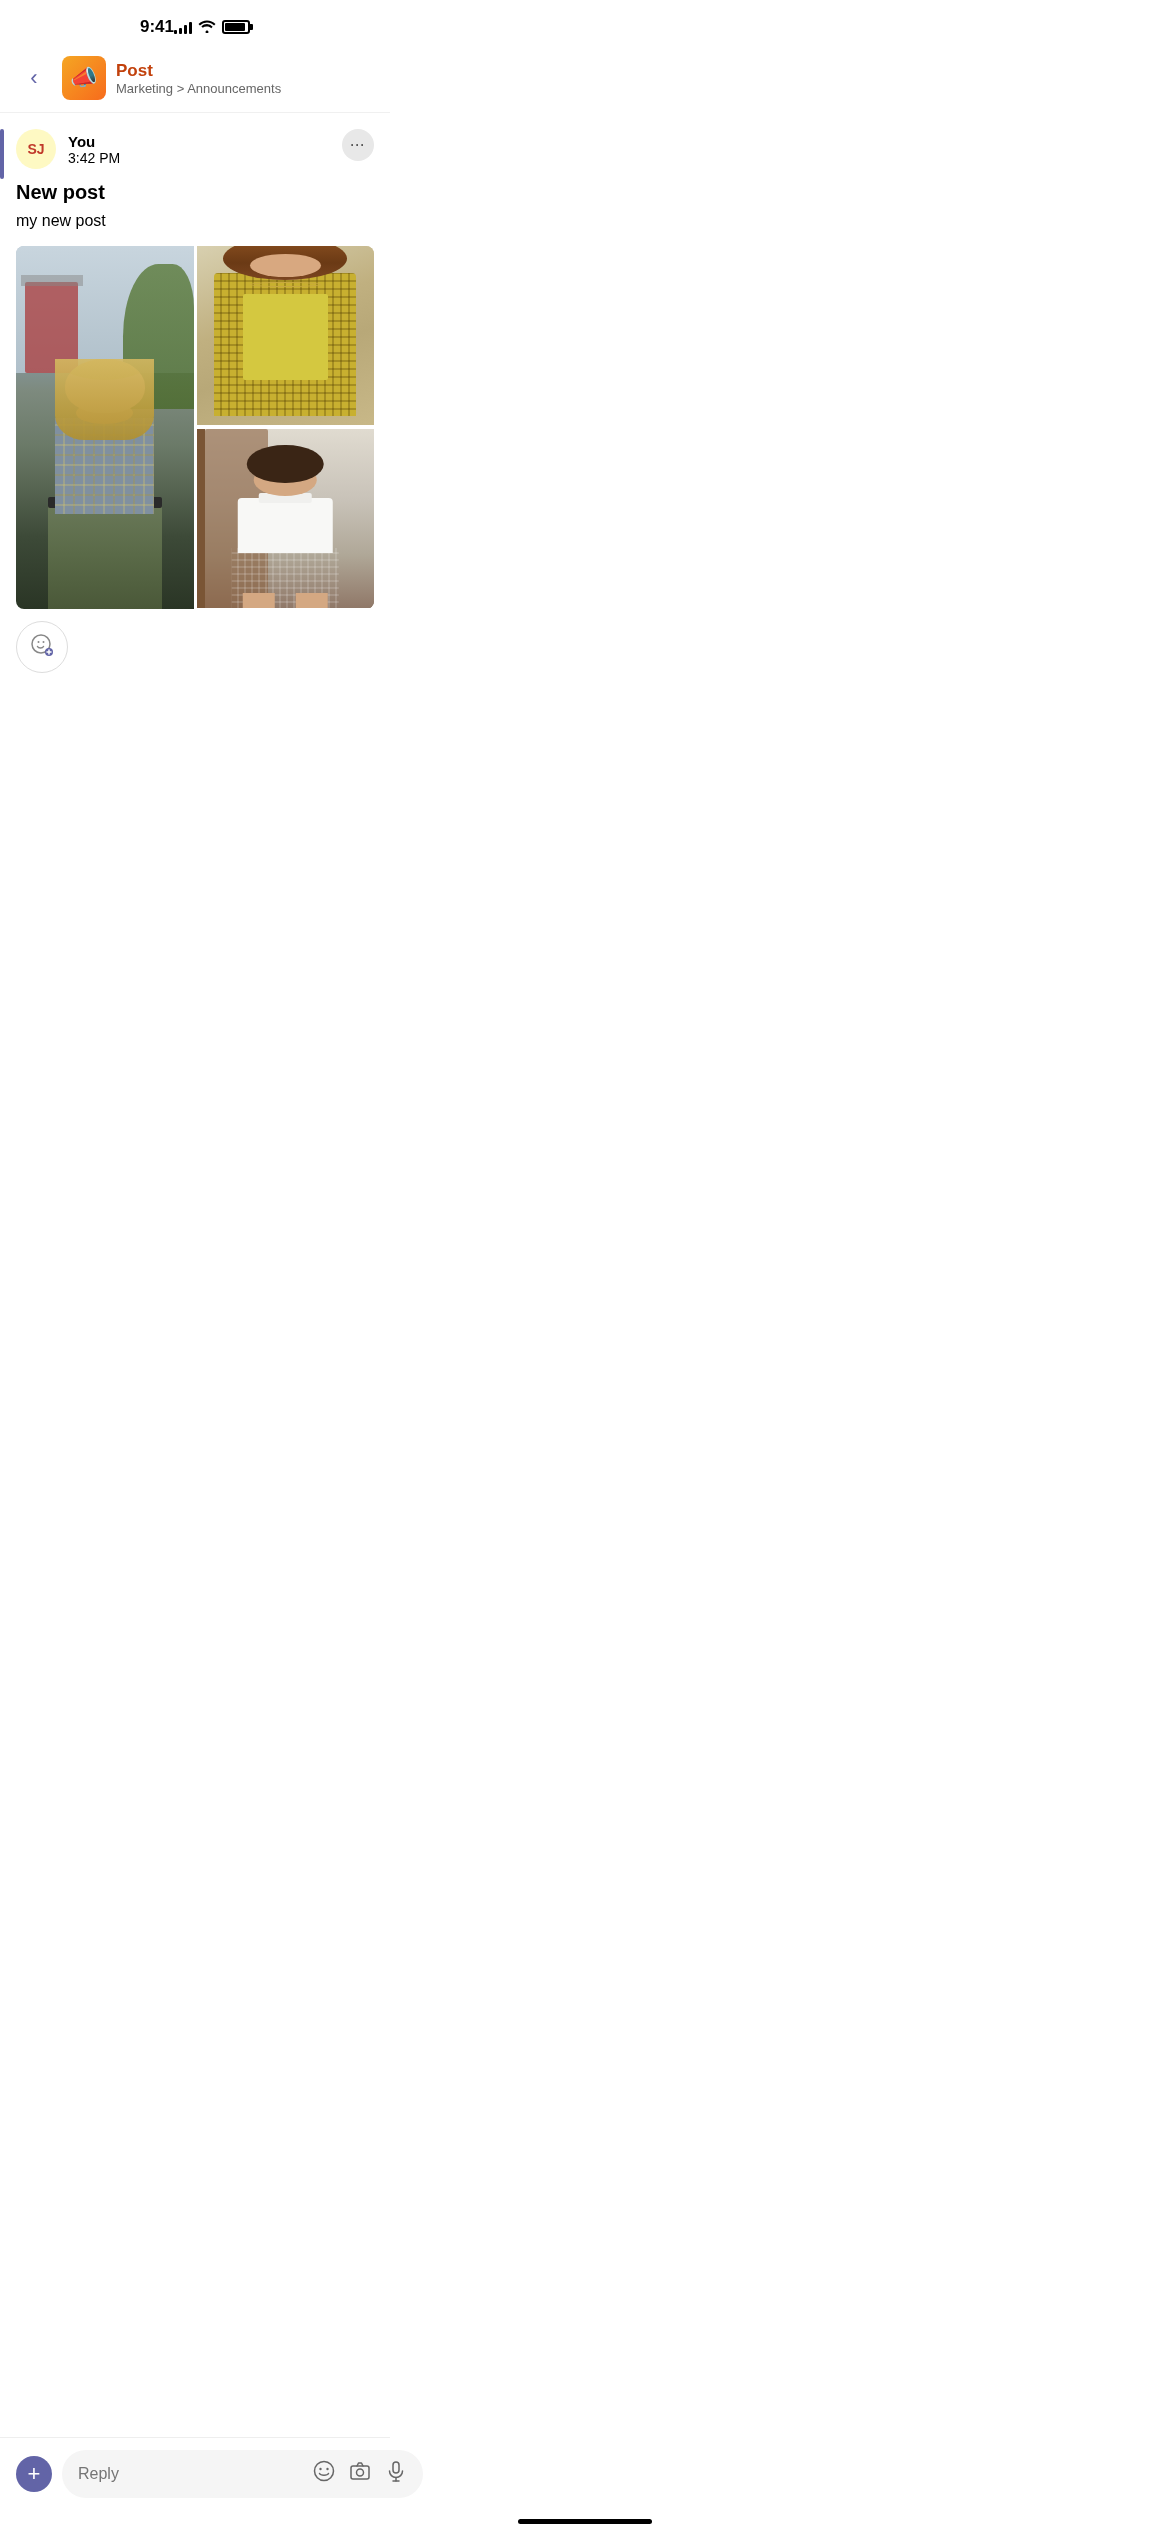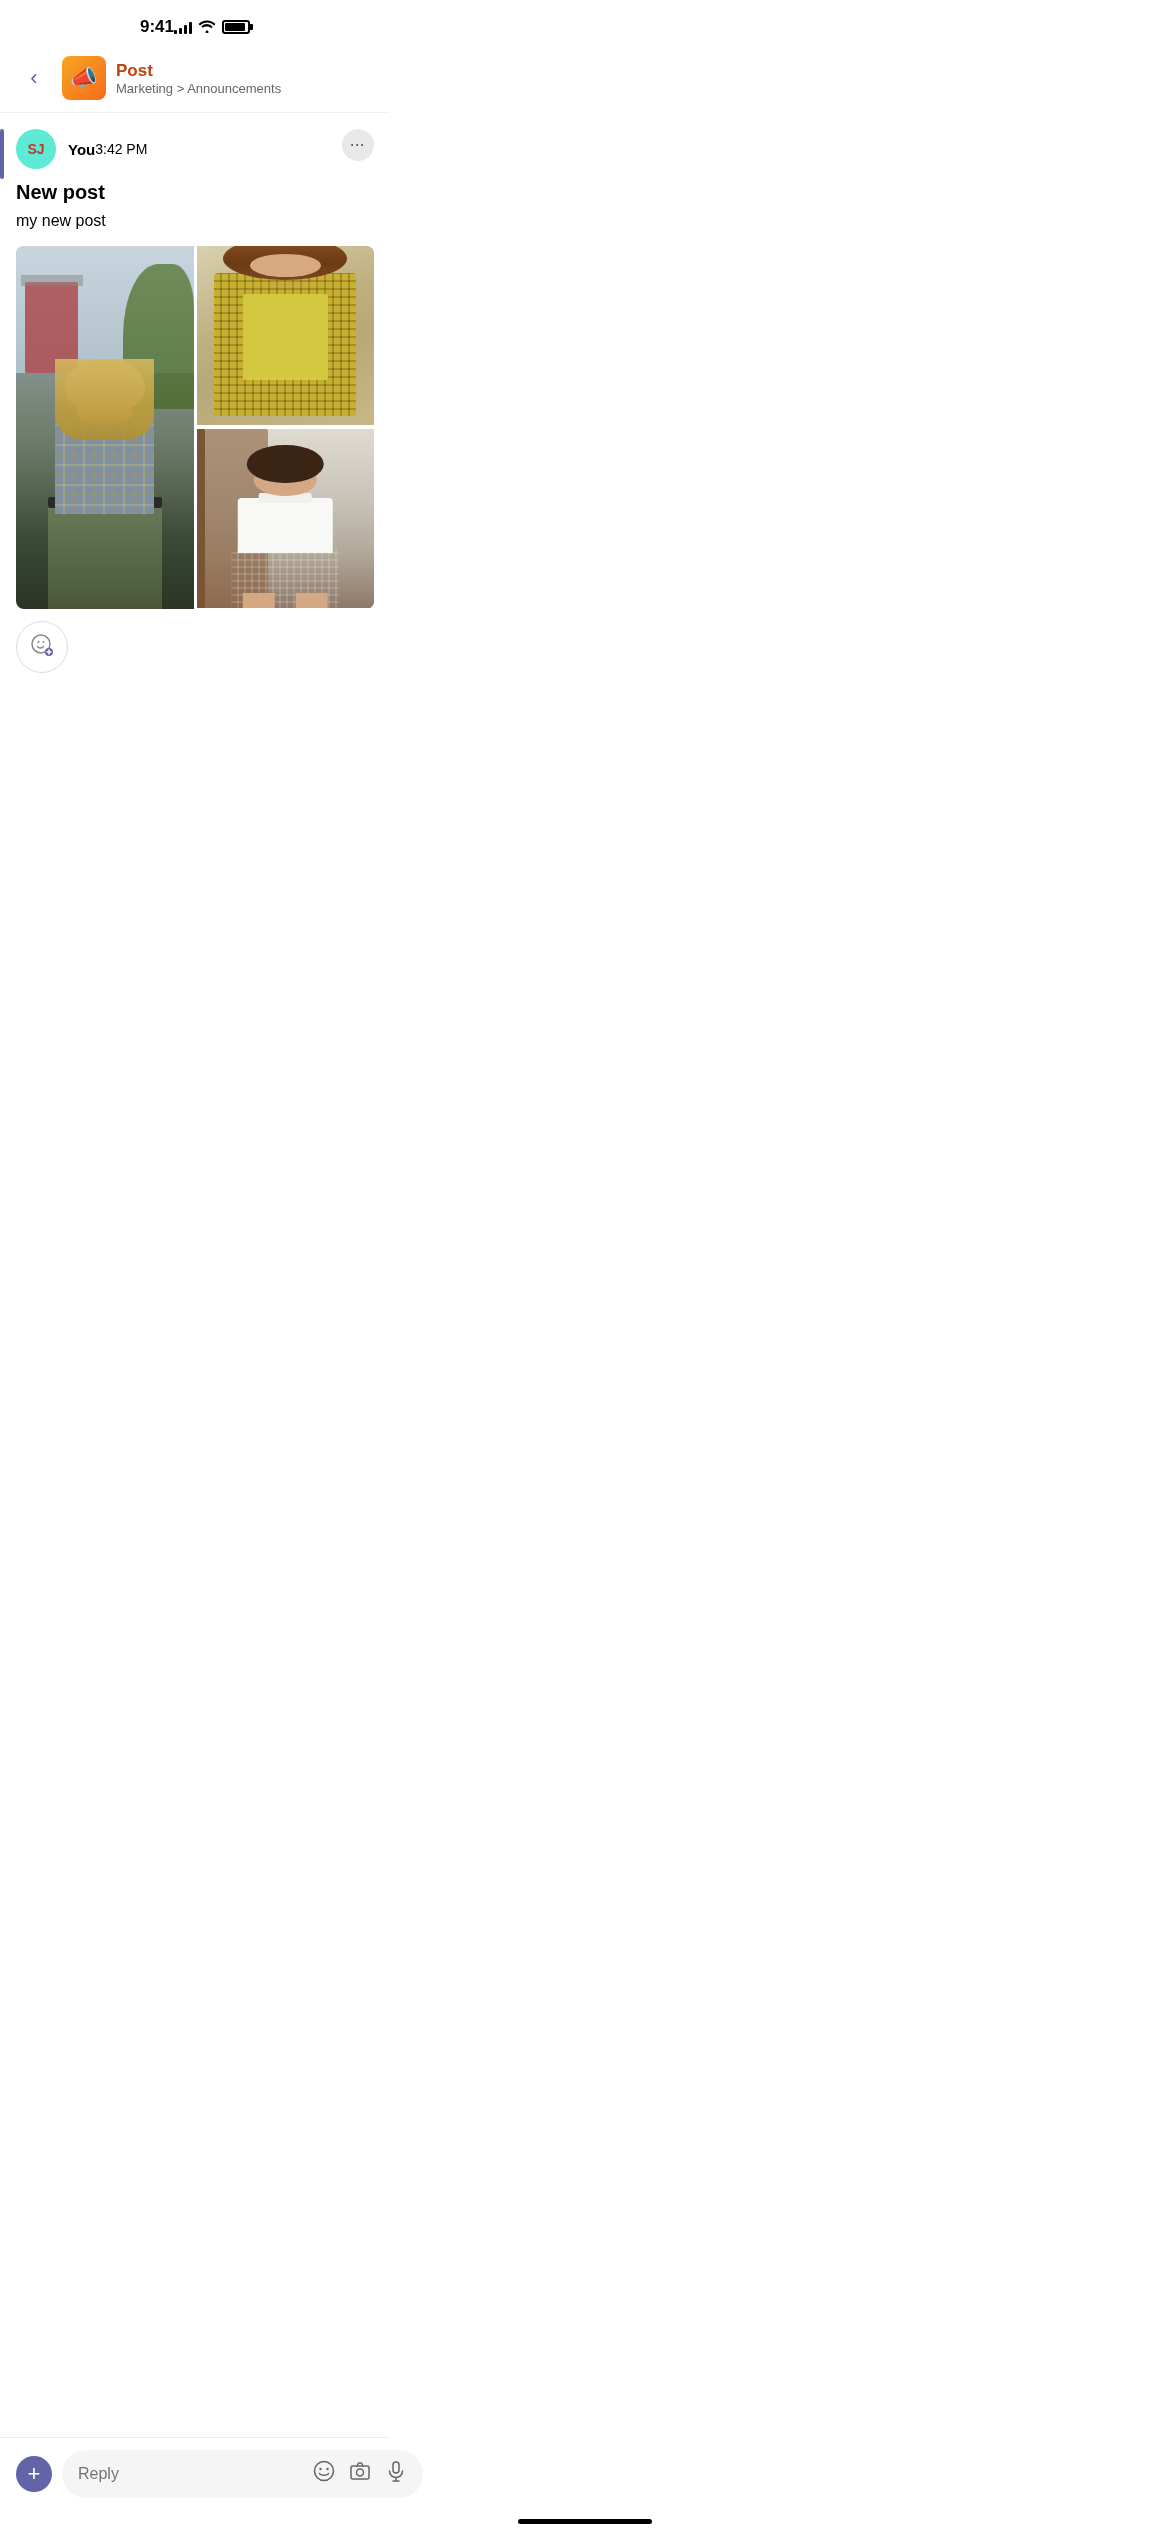--- a/index.html
+++ b/index.html
@@ -157,33 +157,33 @@
       border-radius: 2px;
       position: absolute;
       left: -16px;
       top: 0;
     }
 
     .avatar {
       width: 40px;
       height: 40px;
       border-radius: 50%;
-      background: #5eead4;
+      background: #fef9c3;
       display: flex;
       align-items: center;
       justify-content: center;
       font-size: 14px;
       font-weight: 600;
       color: #c0392b;
       flex-shrink: 0;
     }
 
     .author-info {
       display: flex;
-      flex-direction: row;
+      flex-direction: column;
     }
 
     .author-name {
       font-size: 15px;
       font-weight: 600;
       color: #000;
     }
 
     .post-time {
       font-size: 14px;

